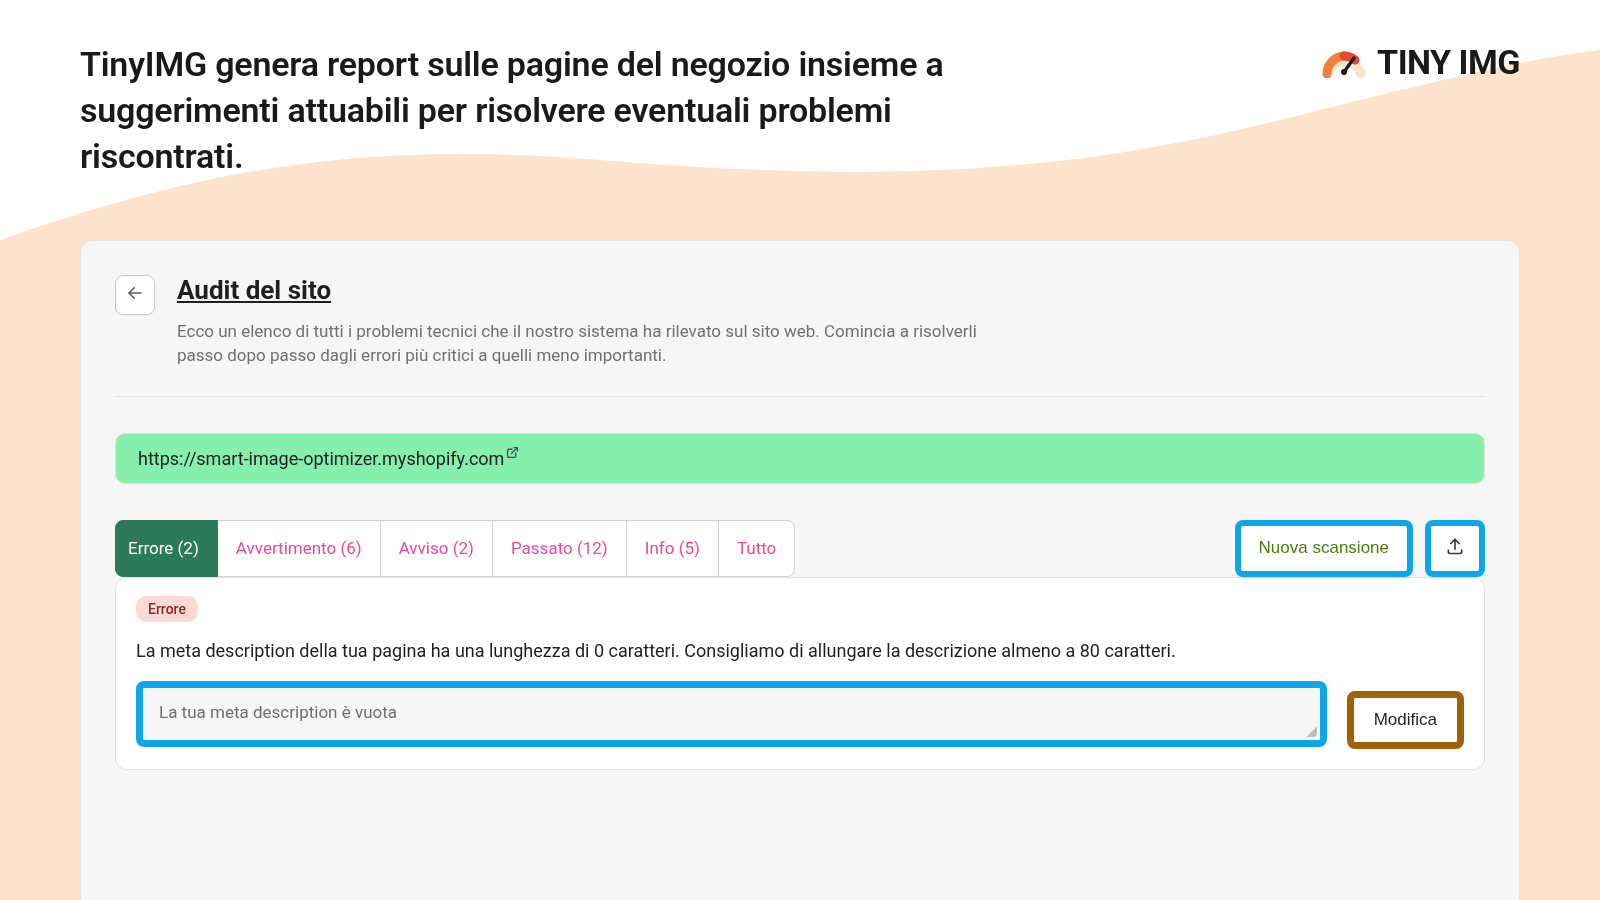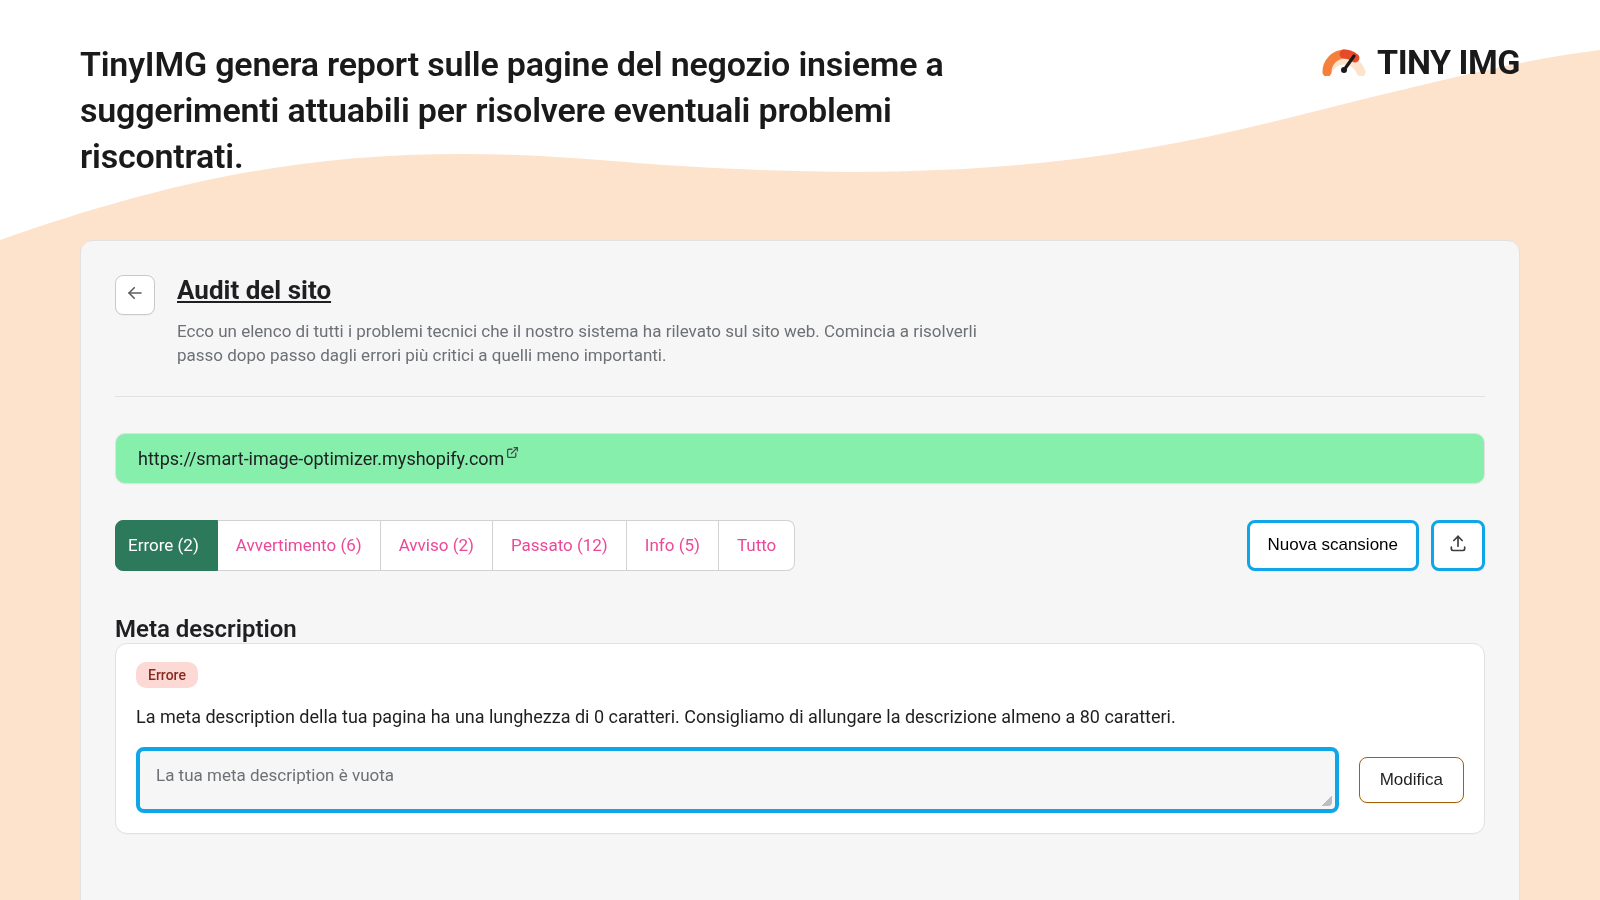--- a/index.html
+++ b/index.html
@@ -1,50 +1,50 @@
 <!DOCTYPE html>
 <html><head>
 <meta charset="utf-8">
 <style>
   * { box-sizing: border-box; margin: 0; padding: 0; }
   html, body { width: 1600px; height: 900px; overflow: hidden; font-family: -apple-system, BlinkMacSystemFont, "Segoe UI", Roboto, "Helvetica Neue", Arial, sans-serif; background: #fff; }
   .bg-wave { position: absolute; top: 0; left: 0; width: 1600px; height: 900px; z-index: 0; }
   .content { position: relative; z-index: 1; width: 1600px; height: 637px; }
   .hero { display: flex; justify-content: space-between; align-items: flex-start; padding: 42px 80px 0 80px; }
   .hero-text { font-size: 34px; font-weight: 600; line-height: 1.35; color: #1a1a1a; max-width: 900px; letter-spacing: -0.2px; }
-  .logo { display: flex; align-items: flex-start; gap: 10px; }
+  .logo { display: flex; align-items: flex-end; gap: 10px; }
   .logo-text { font-size: 34px; font-weight: 700; letter-spacing: -0.5px; color: #1a1a1a; }
   .panel { margin: 60px 80px 0 80px; background: #f6f6f7; border: 1px solid #e1e1e3; border-radius: 12px 12px 0 0; padding: 34px 0 0 0; height: 700px; overflow: hidden; }
   .panel-inner { padding: 0 34px; }
   .page-head { display: flex; align-items: flex-start; gap: 22px; }
   .back-btn { width: 40px; height: 40px; border: 1px solid #c9c9cc; border-radius: 8px; background: #fff; display: flex; align-items: center; justify-content: center; cursor: pointer; flex-shrink: 0; box-shadow: 0 1px 0 rgba(0,0,0,0.03); }
   .page-title { font-size: 26px; font-weight: 700; color: #1f1f21; text-decoration: underline; }
   .page-sub { margin-top: 14px; font-size: 17px; color: #6d7175; line-height: 1.45; max-width: 840px; }
   .divider { height: 1px; background: #e1e1e3; margin: 28px 0 0 0; }
   .url-card { margin-top: 36px; background: #86efac; border: 1px solid #e1e1e3; border-radius: 10px; padding: 14px 22px; display: flex; align-items: center; box-shadow: 0 1px 0 rgba(0,0,0,0.02); }
   .url-text { font-size: 18px; color: #202123; }
   .ext-icon { margin-left: 2px; display: inline-flex; position: relative; top: -6px; }
   .tabs-row { display: flex; align-items: stretch; margin-top: 36px; justify-content: space-between; }
   .tabs { display: flex; }
   .tab { border: 1px solid #d2d2d5; background: #fff; padding: 12px 18px; font-size: 17px; color: #ec4899; cursor: pointer; display: flex; align-items: center; }
   .tab + .tab { border-left: none; }
   .tab:first-child { border-radius: 8px 0 0 8px; }
   .tab:last-child { border-radius: 0 8px 8px 0; }
   .tab.active { background: #2c7a5b; color: #fff; border-color: #2c7a5b; padding-left: 12px; }
   .tab-actions { display: flex; gap: 12px; }
-  .btn { border: 3px solid #0ea5e9; background: #fff; border-radius: 8px; padding: 12px 18px; font-size: 17px; color: #000000; cursor: pointer; display: flex; align-items: center; box-shadow: 0 1px 0 rgba(0,0,0,0.03); text-align: center; }
+  .btn { border: 6px solid #0ea5e9; background: #fff; border-radius: 8px; padding: 12px 18px; font-size: 17px; color: #4d7c0f; cursor: pointer; display: flex; align-items: center; box-shadow: 0 1px 0 rgba(0,0,0,0.03); text-align: center; }
   .btn.icon-only { padding: 10px 14px; }
   .section-title { font-size: 24px; font-weight: 600; color: #1f1f21; margin-top: 44px; }
   .issue-card { background: #fff; border: 1px solid #e1e1e3; border-radius: 12px; padding: 18px 20px 20px 20px; box-shadow: 0 1px 0 rgba(0,0,0,0.02); }
   .badge { display: inline-block; background: #fcd9d4; color: #8a2a1e; font-size: 14px; padding: 5px 12px; border-radius: 10px; font-weight: 500; }
   .issue-text { margin-top: 16px; font-size: 18px; color: #1f1f21; line-height: 1.4; }
   .issue-row { display: flex; gap: 20px; align-items: flex-start; margin-top: 18px; }
-  .textarea { flex: 1; background: #f6f6f7; border: 4px solid #0ea5e9; border-radius: 8px; padding: 14px 16px; min-height: 66px; font-size: 17px; color: #6d7175; resize: both; position: relative; }
+  .textarea { flex: 1; background: #f6f6f7; border: 7px solid #0ea5e9; border-radius: 8px; padding: 14px 16px; min-height: 66px; font-size: 17px; color: #6d7175; resize: both; position: relative; }
   .textarea::after { content: ""; position: absolute; right: 3px; bottom: 3px; width: 10px; height: 10px; background: linear-gradient(135deg, transparent 50%, #bdbdbf 50%); border-bottom-right-radius: 4px; }
-  .modify-btn { border: 1px solid #a16207; background: #fff; border-radius: 8px; padding: 12px 20px; font-size: 17px; color: #1f1f21; cursor: pointer; margin-top: 10px; box-shadow: 0 1px 0 rgba(0,0,0,0.03); }
+  .modify-btn { border: 7px solid #a16207; background: #fff; border-radius: 8px; padding: 12px 20px; font-size: 17px; color: #1f1f21; cursor: pointer; margin-top: 10px; box-shadow: 0 1px 0 rgba(0,0,0,0.03); }
 </style>
 </head>
 <body>
 
 <svg class="bg-wave" viewBox="0 0 1600 900" preserveAspectRatio="none">
   <path d="M0,900 L0,240 C200,170 360,140 600,160 C900,185 1080,170 1280,120 C1440,80 1520,60 1600,50 L1600,900 Z" fill="#fde3cb"></path>
 </svg>
 
 <div class="content">
   <div class="hero">
@@ -109,21 +109,20 @@
               <svg width="20" height="20" viewBox="0 0 24 24" fill="none" stroke="#3d3d3f" stroke-width="2" stroke-linecap="round" stroke-linejoin="round">
                   <path d="M4 17v2a2 2 0 0 0 2 2h12a2 2 0 0 0 2-2v-2"></path>
                   <polyline points="7 9 12 4 17 9"></polyline>
                   <line x1="12" y1="4" x2="12" y2="16"></line>
                 </svg>
             </span>
           </button>
         </div>
       </div>
 
-      <div class="section-title">Meta description</div>
 
       <div class="issue-card">
         <span class="badge">Errore</span>
         <div class="issue-text">La meta description della tua pagina ha una lunghezza di 0 caratteri. Consigliamo di allungare la descrizione almeno a 80 caratteri.</div>
         <div class="issue-row">
           <div class="textarea">La tua meta description è vuota</div>
           <button class="modify-btn">Modifica</button>
         </div>
       </div>
     </div>

